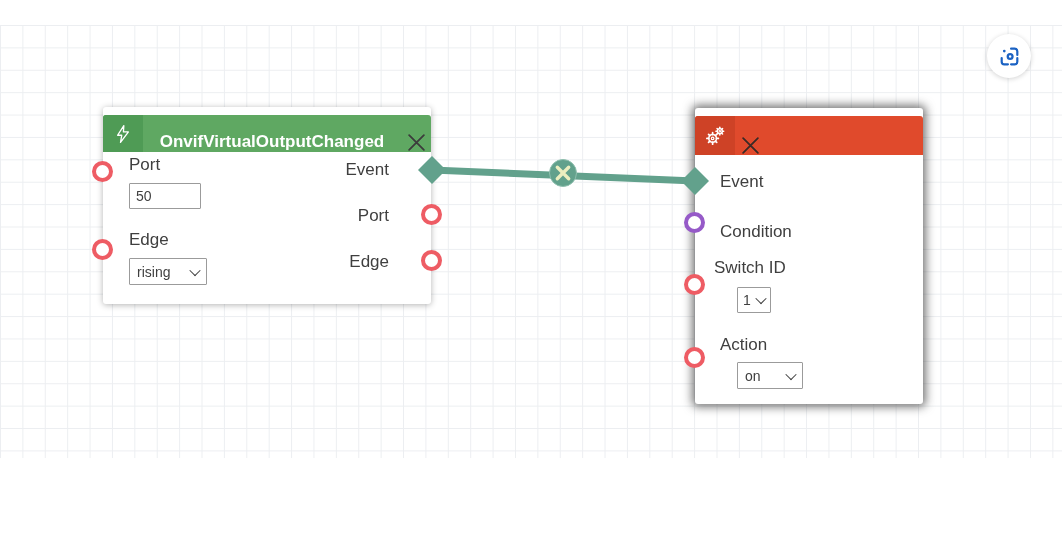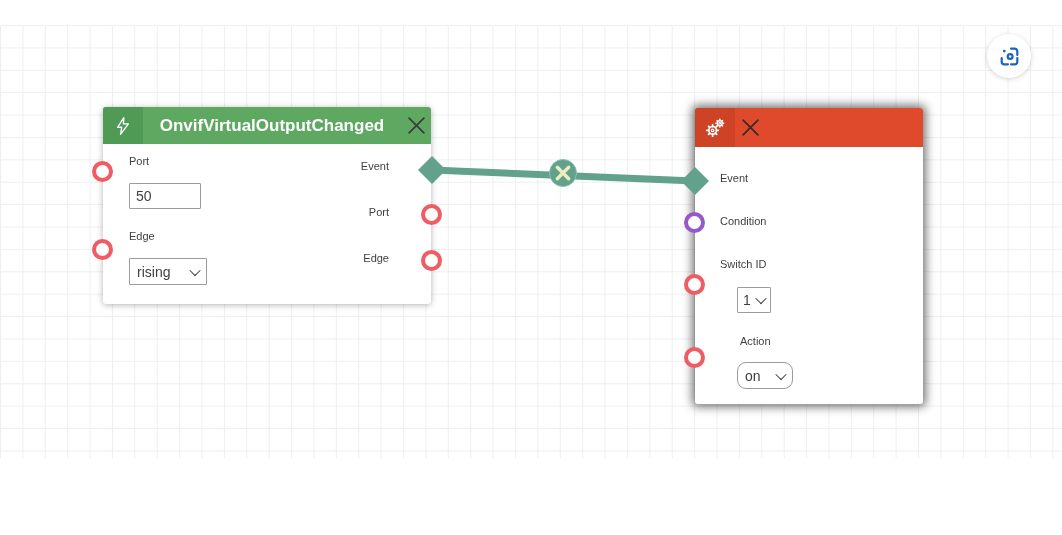--- a/index.html
+++ b/index.html
@@ -15,30 +15,30 @@
       linear-gradient(to right,#eceef1 1px,transparent 1px),
       linear-gradient(to bottom,#eceef1 1px,transparent 1px);
     background-size:22.4px 22.4px;
   }
   
   .node{position:absolute;background:#fff;border-radius:3px;}
   #node-onvif{left:103px;top:107px;width:328px;height:197px;
     box-shadow:0 1px 6px rgba(0,0,0,.30);}
   #node-activate{left:695px;top:108px;width:228px;height:296px;
     box-shadow:0 0 10px 3px rgba(35,35,35,.62);}
-  .node-header{display:flex;align-items:center;border-radius:3px 3px 0 0;overflow:hidden;}
+  .node-header{display:flex;align-items:flex-end;border-radius:3px 3px 0 0;overflow:hidden;margin-top:8px;}
   #node-onvif .node-header{height:37px;background:#5fa862;}
   #node-activate .node-header{height:39px;background:#e04a2c;}
   .hicon{display:flex;align-items:center;justify-content:center;flex:0 0 40px;align-self:stretch;}
   #node-onvif .hicon{background:#4f9b55;}
   #node-activate .hicon{background:#ce4226;}
   .ntitle{flex:1;text-align:center;color:#fff;font-weight:bold;font-size:17px;
     white-space:nowrap;padding:0 2px;}
   .nclose{flex:0 0 30px;display:flex;align-items:center;justify-content:center;cursor:pointer;}
-  .label{position:absolute;font-size:11px;color:#3f3f3f;white-space:nowrap;}
+  .label{position:absolute;font-size:17px;color:#3f3f3f;white-space:nowrap;}
   .r{text-align:right;}
   .field-input{position:absolute;box-sizing:border-box;border:1px solid #9b9b9b;border-radius:1px;
     font-family:inherit;font-size:14px;color:#3f3f3f;padding:0 8px 0 6px;background:#fff;outline:none;}
   .sel{position:absolute;box-sizing:border-box;border:1px solid #9b9b9b;border-radius:1px;
     background:#fff;display:flex;align-items:center;justify-content:space-between;
     padding:0 7px;font-size:14px;color:#3f3f3f;cursor:pointer;}
   .chev{width:7px;height:7px;border-right:1.8px solid #3f3f3f;border-bottom:1.8px solid #3f3f3f;
     transform:rotate(45deg) translate(-1px,-1px);flex:0 0 auto;}
   .port{position:absolute;width:13px;height:13px;border-radius:50%;background:#fff;
     border:4px solid #ee5c64;cursor:crosshair;}
@@ -50,25 +50,25 @@
   #n1-edge-select{left:26px;top:151px;width:78px;height:27px;}
   #n1-out-event{right:42px;top:53px;}
   #n1-out-port{right:42px;top:99px;}
   #n1-out-edge{right:42px;top:145px;}
   #n1-pin-port{left:-11px;top:54px;}
   #n1-pin-edge{left:-11px;top:132px;}
   #n1-pout-port{left:318px;top:97px;}
   #n1-pout-edge{left:318px;top:143px;}
   
   #n2-event-label{left:25px;top:64px;}
-  #n2-cond-label{left:25px;top:107px;}
-  #n2-switch-label{left:25px;top:150px;}
+  #n2-cond-label{left:25px;top:114px;}
+  #n2-switch-label{left:19px;top:150px;}
   #n2-switch-select{left:42px;top:179px;width:34px;height:26px;padding:0 5px;}
-  #n2-action-label{left:25px;top:227px;margin-left:20px;}
-  #n2-action-select{left:42px;top:254px;width:56px;height:27px;border-radius:9px;}
+  #n2-action-label{left:25px;top:227px;}
+  #n2-action-select{left:42px;top:254px;width:66px;height:27px;}
   #n2-pin-cond{left:-11px;top:104px;}
   #n2-pin-switch{left:-11px;top:166px;}
   #n2-pin-action{left:-11px;top:239px;}
   
   #wires{position:absolute;left:0;top:0;width:1062px;height:535px;pointer-events:none;}
   
   .fab{position:absolute;left:987px;top:34px;width:44px;height:44px;border-radius:50%;
     background:#fff;box-shadow:0 1px 5px rgba(0,0,0,.18);display:flex;align-items:center;
     justify-content:center;cursor:pointer;}
 </style>

